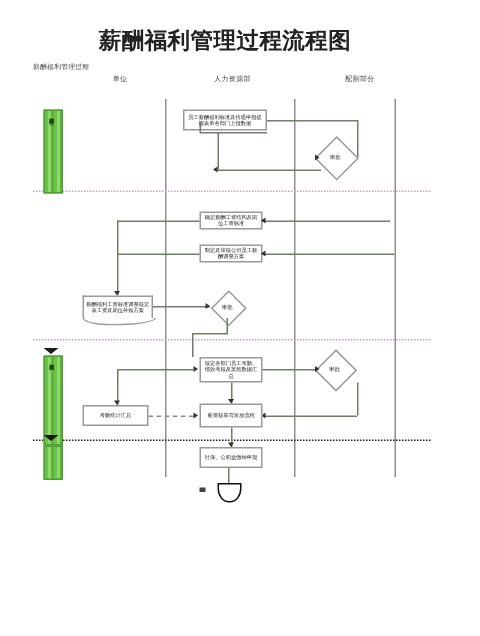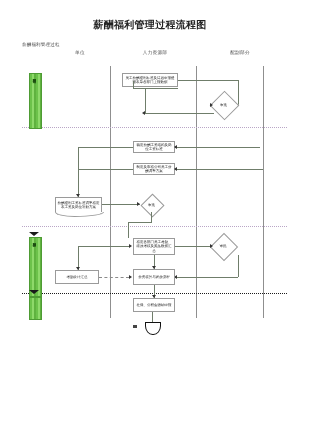--- a/index.html
+++ b/index.html
@@ -8,21 +8,21 @@
     background:#ffffff;
     font-family:"DejaVu Sans","Liberation Sans",sans-serif;
     overflow:hidden;
     position:relative;
   }
   #page{position:relative;width:300px;height:424px;}
 
   .title{
     position:absolute;left:0;top:18px;width:300px;
     text-align:center;
-    font-size:10px;font-weight:bold;color:#222;
+    font-size:15px;font-weight:bold;color:#222;
     letter-spacing:0.3px;
   }
   .subtitle{
     position:absolute;left:22px;top:42px;
     font-size:4.5px;color:#444;letter-spacing:0.2px;
   }
 
   .col-header{
     position:absolute;top:50px;
     font-size:4.6px;color:#3a3a3a;

